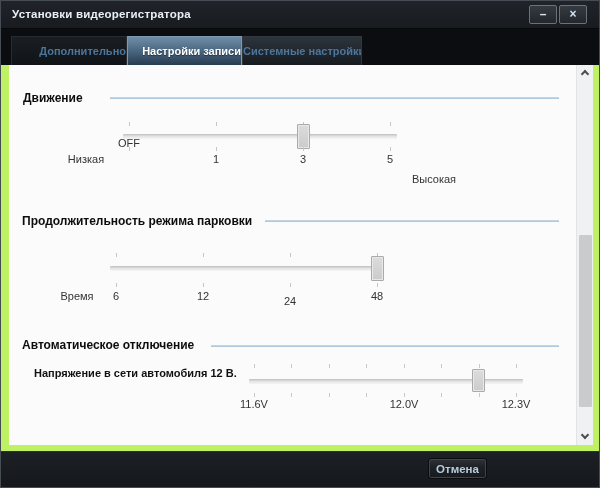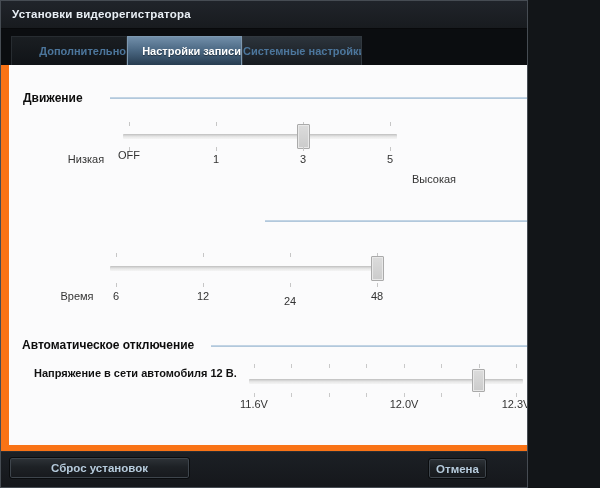--- a/index.html
+++ b/index.html
@@ -1,19 +1,19 @@
 <!DOCTYPE html>
 <html><head>
 <meta charset="utf-8">
 <style>
   * { margin:0; padding:0; box-sizing:border-box; }
   html,body { width:600px; height:488px; background:#121518; }
   body { font-family:"Liberation Sans", sans-serif; }
 
-  .window { position:relative; width:528px; height:488px; background:#f97316;
+  .window { position:relative; width:600px; height:488px; background:#bef264;
             border:1px solid #464c53; overflow:hidden; }
 
   
   .titlebar { position:absolute; left:0; top:0; width:100%; height:28px;
               background:linear-gradient(#20242a, #181b1f); border-bottom:1px solid #08090b; }
   .title { position:absolute; left:11px; top:7px; font-size:11.5px; font-weight:bold;
            color:#e9eff5; letter-spacing:0.2px; }
   .winbtn { position:absolute; top:4px; width:28px; height:19px; border-radius:2px;
             background:linear-gradient(#353b42,#23272c); border:1px solid #69727b;
             color:#d4e4f1; text-align:center; line-height:17px; font-weight:bold;
@@ -112,26 +112,27 @@
 
     <div class="sec-title" style="left:14px; top:26px;">Движение</div>
     <div class="rule" style="left:101px; top:32px; width:449px;"></div>
 
     <div class="ticks sp87" style="left:120px; top:57px; width:262px;"></div>
     <div class="track" style="left:114px; top:69px; width:274px;"></div>
     <div class="thumb" style="left:288px; top:59px; height:25px;"></div>
     <div class="ticks sp87" style="left:120px; top:82px; width:262px;"></div>
 
     <span class="slbl" style="left:42px;  top:88px; width:70px;">Низкая</span>
-    <span class="slbl" style="left:95px;  top:84px; width:50px;">OFF</span>
+    <span class="slbl" style="left:95px;  top:72px; width:50px;">OFF</span>
     <span class="slbl" style="left:182px; top:88px; width:50px;">1</span>
     <span class="slbl" style="left:269px; top:88px; width:50px;">3</span>
     <span class="slbl" style="left:356px; top:88px; width:50px;">5</span>
     <span class="slbl" style="left:390px; top:88px; width:70px;margin-top:20px;">Высокая</span>
 
+    <div class="sec-title" style="left:13px; top:149px;">Продолжительность режима парковки</div>
     <div class="rule" style="left:256px; top:155px; width:294px;"></div>
 
     <div class="ticks sp87" style="left:107px; top:188px; width:262px;"></div>
     <div class="track" style="left:101px; top:201px; width:274px;"></div>
     <div class="thumb" style="left:362px; top:191px; height:25px;"></div>
     <div class="ticks sp87" style="left:107px; top:218px; width:262px;"></div>
 
     <span class="slbl" style="left:33px;  top:225px; width:70px;">Время</span>
     <span class="slbl" style="left:82px;  top:225px; width:50px;">6</span>
     <span class="slbl" style="left:169px; top:225px; width:50px;">12</span>
@@ -156,17 +157,16 @@
         <i class="chev up"></i>
       </div>
       <div class="sb-thumb"></div>
       <div class="sb-btn down">
         <i class="chev down"></i>
       </div>
     </div>
   </div>
 
   <div class="footer">
-    <button class="btn reset">Сброс установок</button>
     <button class="btn cancel">Отмена</button>
   </div>
 
 </div>
 
 </body></html>

